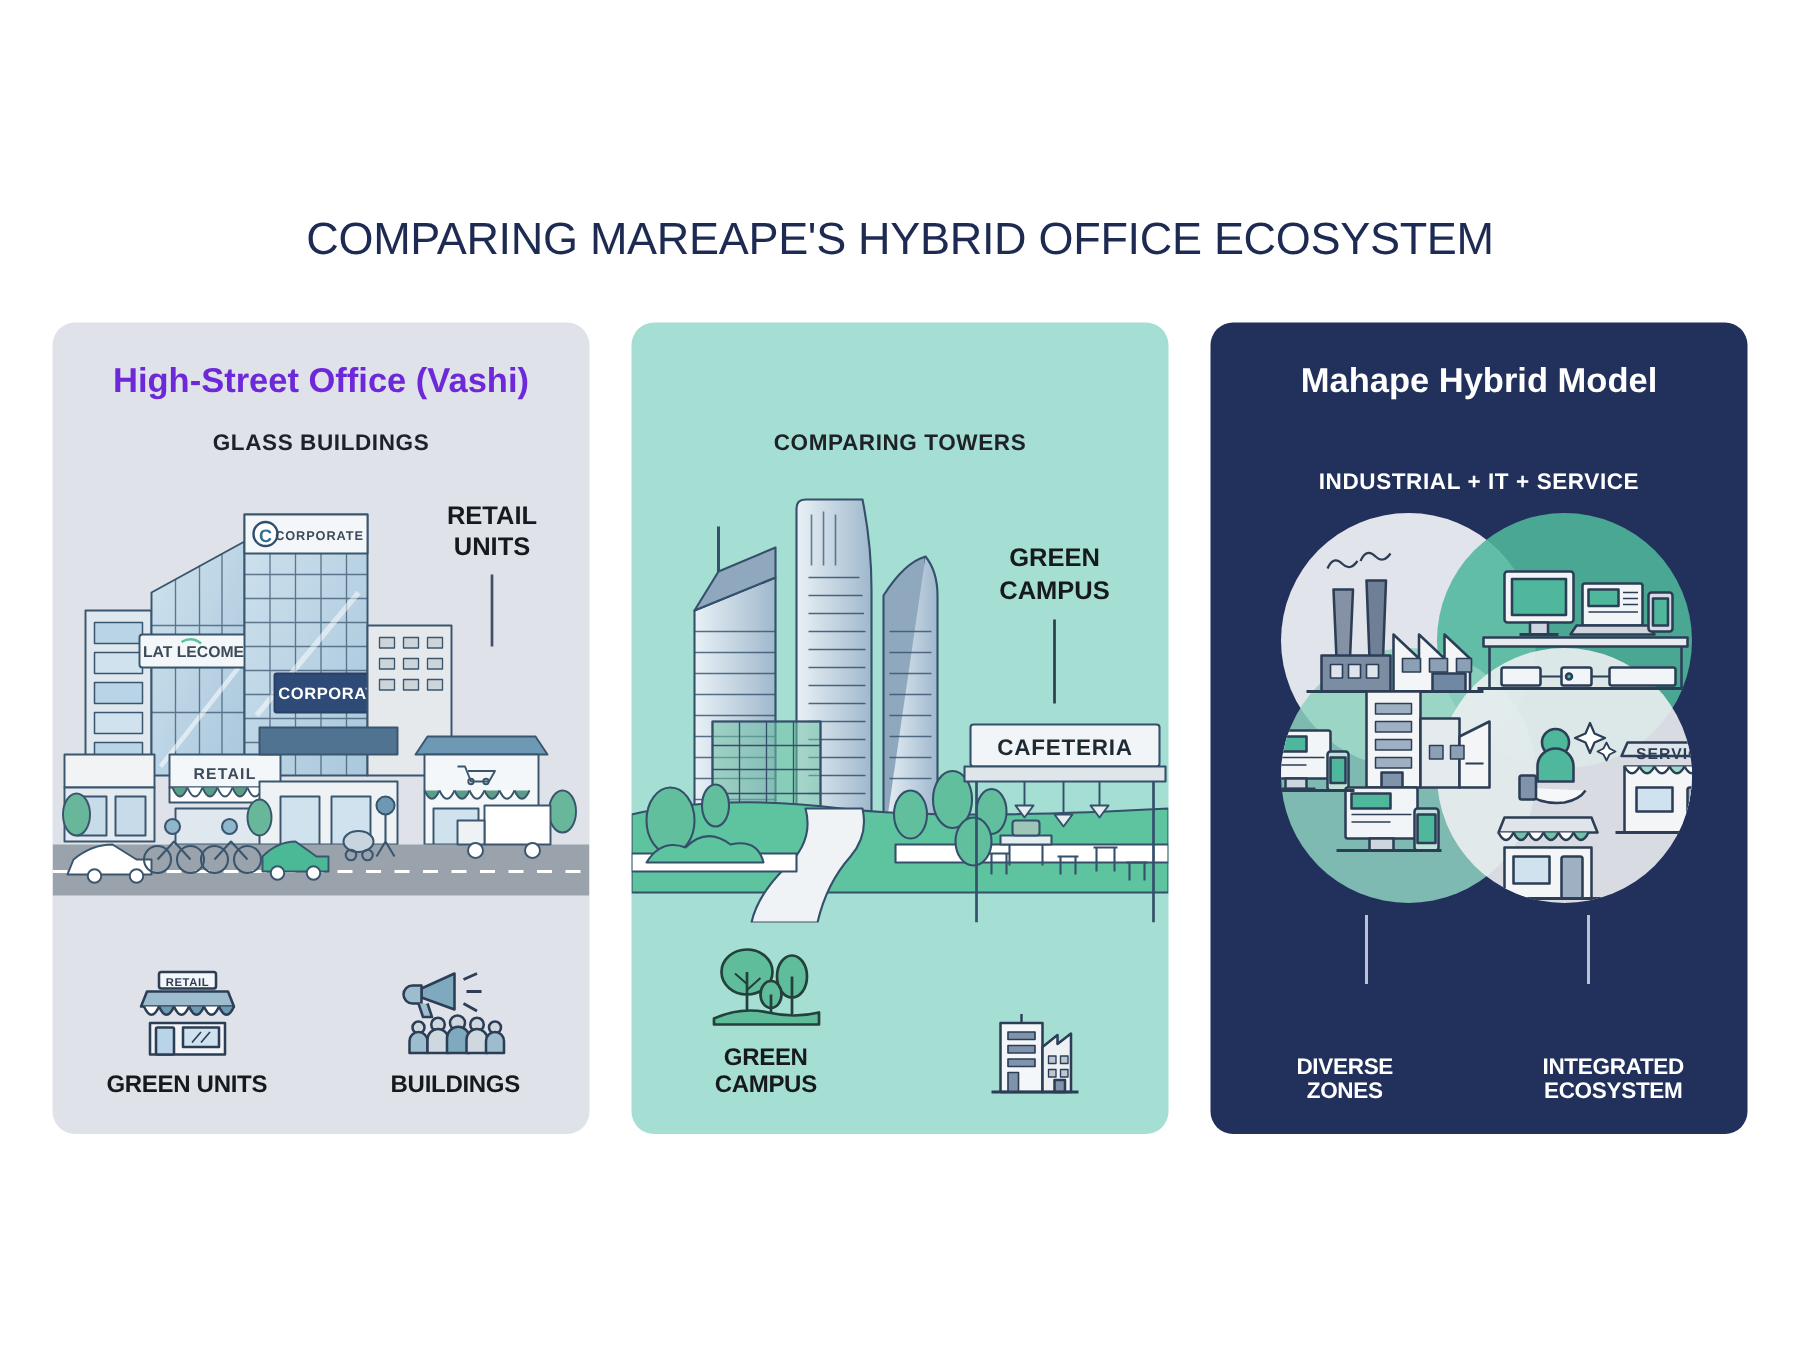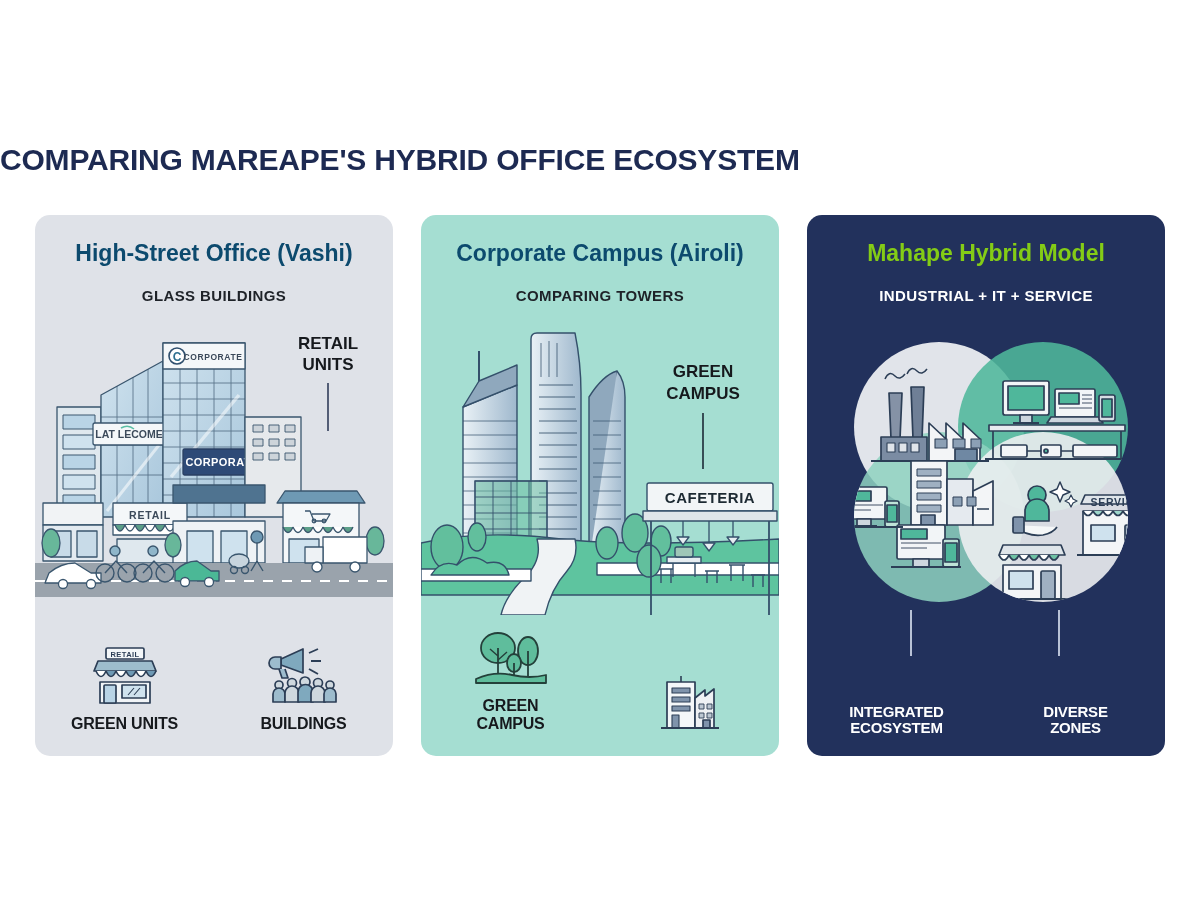--- a/index.html
+++ b/index.html
@@ -12,22 +12,23 @@
     position:relative;
   }
   #infographic{
     position:absolute;inset:0;
     width:1200px;height:900px;
   }
   
   .title{
     position:absolute;
     top:143px;left:0;width:1200px;
+    text-align:center;
     font-size:30px;
-    font-weight:bold;
+    font-weight:normal;
     letter-spacing:-0.2px;
     color:#1d2a52;
     font-family:"Liberation Sans", sans-serif;
     white-space:nowrap;
   }
   
   .panels{
     position:absolute;
     top:215px;left:35px;
     width:1130px;height:541px;
@@ -42,33 +43,33 @@
     box-sizing:border-box;
   }
   .panel.p1{background:#dfe2e8;}
   .panel.p2{background:#a5ded2;}
   .panel.p3{background:#22315c;}
 
   .panel-title{
     position:absolute;top:25px;left:0;width:100%;
     text-align:center;
     font-size:23px;font-weight:bold;
-    color:#0c4a6e;
+    color:#6d28d9;
     white-space:nowrap;
   }
-  .panel.p3 .panel-title{color:#84cc16;}
+  .panel.p3 .panel-title{color:#ffffff;}
   .panel-sub{
     position:absolute;top:72px;left:0;width:100%;
     text-align:center;
     font-size:15px;font-weight:bold;
     letter-spacing:0.4px;
     color:#1e2228;
     white-space:nowrap;
   }
-  .panel.p3 .panel-sub{color:#ffffff;}
+  .panel.p3 .panel-sub{color:#ffffff;margin-top:26px;}
 
   
   .illus{
     position:absolute;
     top:110px;left:0;width:358px;height:290px;
   }
   .illus svg{display:block;width:100%;height:100%;}
 
   
   .foot-row{
@@ -336,21 +337,20 @@
                 </g>
               </g>
             </svg>
           </div>
           <div class="foot-label">BUILDINGS</div>
         </div>
       </div>
     </div>
 
     <div class="panel p2">
-      <div class="panel-title">Corporate Campus (Airoli)</div>
       <div class="panel-sub">COMPARING TOWERS</div>
 
       <div class="illus">
         <svg viewBox="0 0 358 290" xmlns="http://www.w3.org/2000/svg">
           <defs>
             <linearGradient id="tw" x1="0" y1="0" x2="1" y2="0">
               <stop offset="0%" stop-color="#e9f1f6"></stop>
                 <stop offset="100%" stop-color="#9fb8cd"></stop>
             </linearGradient>
           </defs>
@@ -670,27 +670,27 @@
       <div class="p3-connectors">
         <svg width="358" height="50" viewBox="0 0 358 50" xmlns="http://www.w3.org/2000/svg">
           <path d="M104 0 L104 46" stroke="#b9c2d6" stroke-width="2"></path>
           <path d="M252 0 L252 46" stroke="#b9c2d6" stroke-width="2"></path>
         </svg>
       </div>
 
       <div class="foot-row" style="bottom:20px;">
         <div class="foot-item">
           <div class="foot-label">
+            <span>DIVERSE</span><br>
+            <span>ZONES</span>
+          </div>
+        </div>
+        <div class="foot-item">
+          <div class="foot-label">
             <span>INTEGRATED</span><br>
             <span>ECOSYSTEM</span>
           </div>
         </div>
-        <div class="foot-item">
-          <div class="foot-label">
-            <span>DIVERSE</span><br>
-            <span>ZONES</span>
-          </div>
-        </div>
       </div>
     </div>
 
   </div>
 </div>
 
 </body></html>

